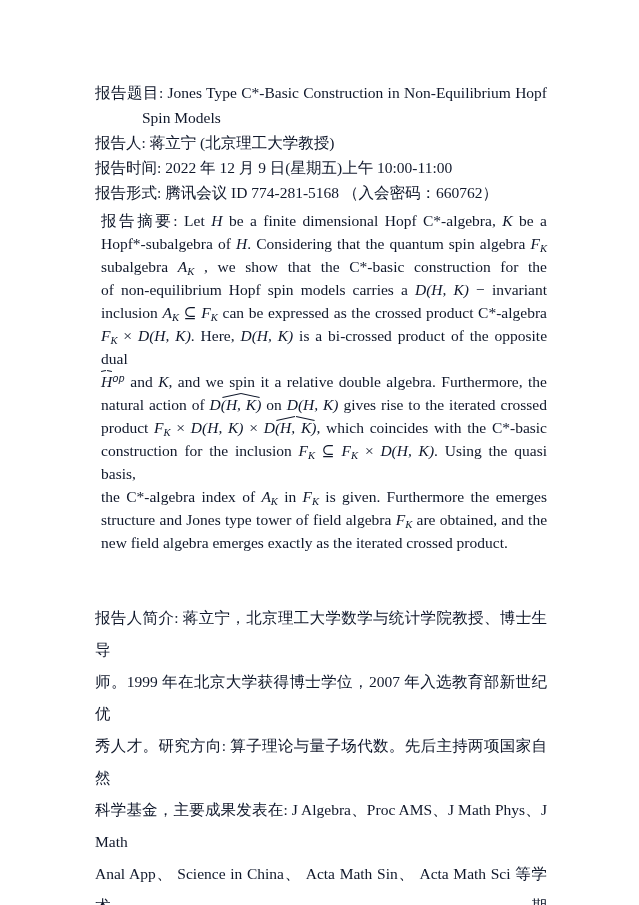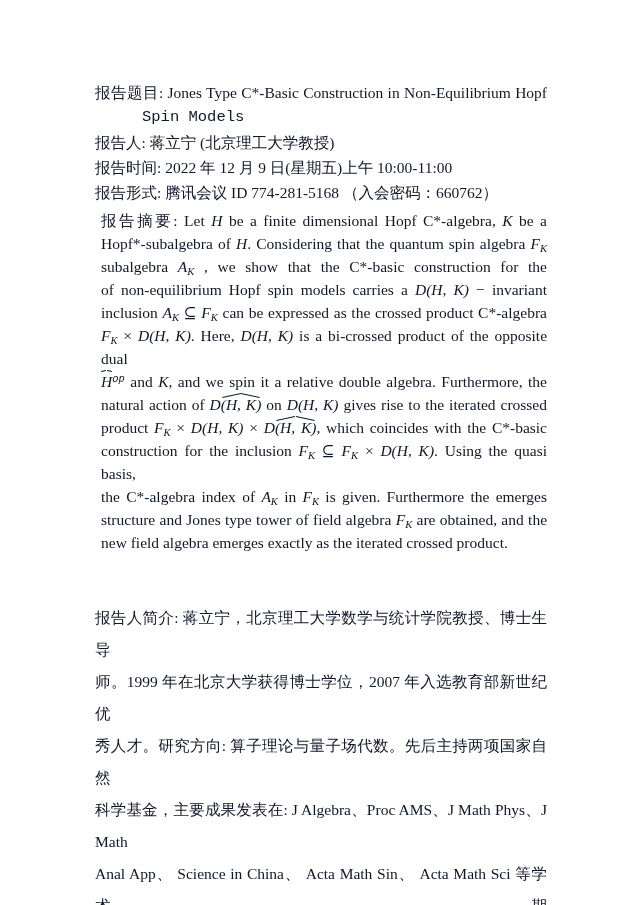--- a/index.html
+++ b/index.html
@@ -11,21 +11,21 @@
     position:relative;width:639px;height:905px;background:#ffffff;
     color:#0f172a;overflow:hidden;
   }
   .content{
     position:absolute;left:95px;top:80px;width:452px;
     font-size:15.5px;
   }
   .ln{white-space:normal;}
   .just{text-align:justify;text-align-last:justify;}
   .header-block{line-height:25px;}
-  .indent2{padding-left:47px;font-family:Liberation Mono, monospace;}
+  .indent2{padding-left:47px;}
   .abstract-block{margin-top:4px;line-height:23px;margin-left:6px;}
   .bio-block{margin-top:48px;line-height:32px;}
   .credits-line{line-height:32px;}
   .it{font-style:italic;}
   sub,sup{font-size:0.68em;line-height:0;}
   sub{vertical-align:-0.28em;}
   sup{vertical-align:0.5em;font-family:Liberation Mono, monospace;}
   .hat{position:relative;}
   .hat::before,.hat::after{
     content:"";position:absolute;top:-0.18em;height:1.2px;

